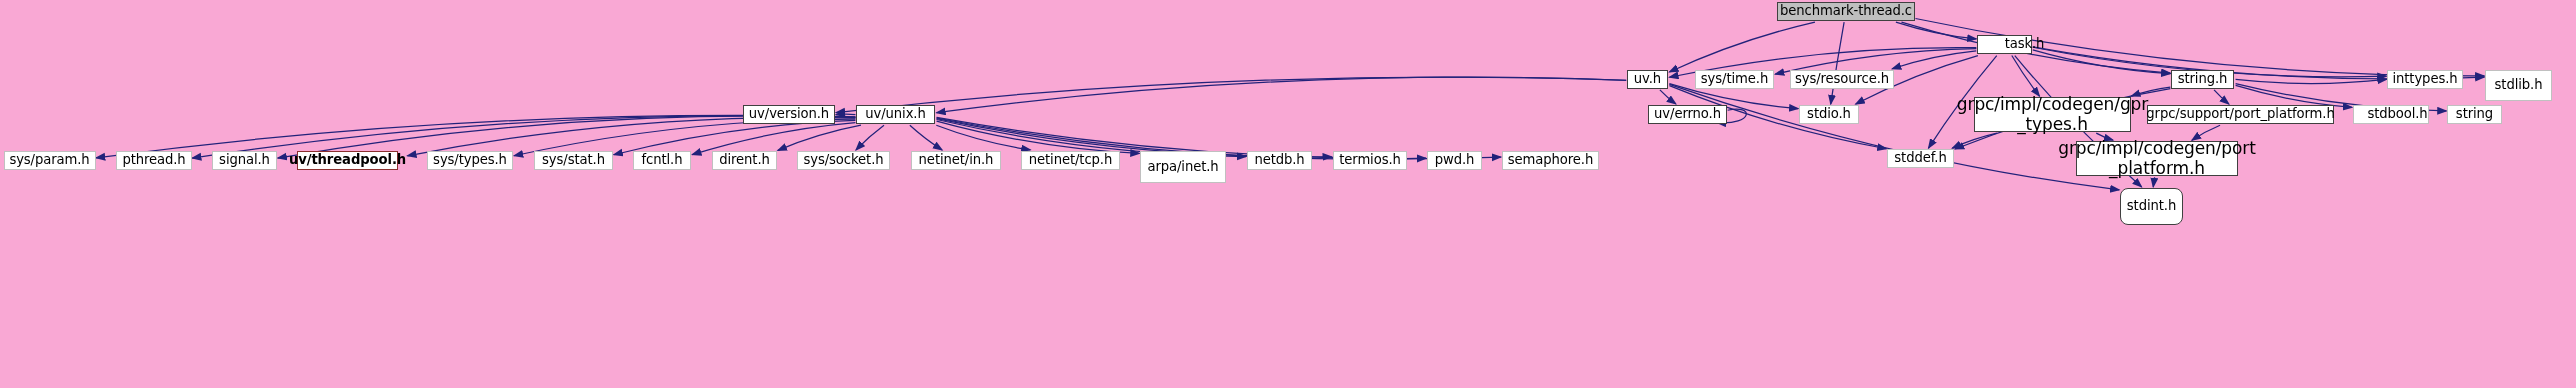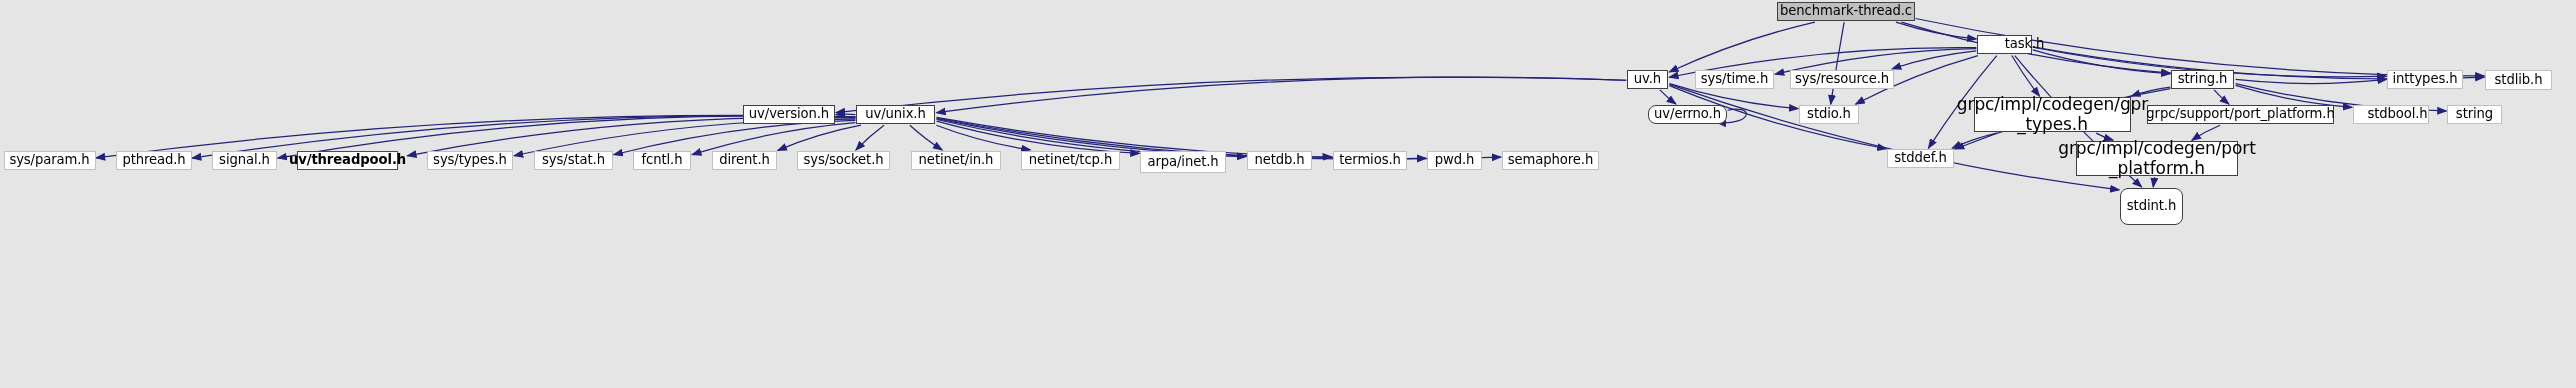--- a/index.html
+++ b/index.html
@@ -1,20 +1,20 @@
 <!DOCTYPE html>
 <html style="font-size:14px"><head>
 <meta charset="utf-8">
 <style>
   html,body{margin:0;padding:0;background:#ffffff;}
   #canvas{
     position:relative;
     width:2576px;
     height:388px;
-    background:#e5e5e5;
+    background:#f9a8d4;
     font-family:"DejaVu Sans", sans-serif;
     overflow:hidden;
   }
   svg#edges{
     position:absolute;left:0;top:0;width:2576px;height:388px;
     pointer-events:none;
   }
   .node{
     position:absolute;
     box-sizing:border-box;
@@ -101,24 +101,24 @@
   </svg>
 
   <div id="node-layer">
       <div class="node root" style="left: 1777px; top: 1.8px; width: 138px; height: 19.4px;">benchmark-thread.c</div>
       <div class="node bold" style="left: 1977px; top: 35px; width: 55px; height: 19.4px; padding-left: 40px;">task.h</div>
       <div class="node bold" style="left: 1627px; top: 70px; width: 41px; height: 19.4px;">uv.h</div>
       <div class="node plain" style="left: 1695px; top: 70px; width: 79px; height: 19.4px;">sys/time.h</div>
       <div class="node plain" style="left: 1790px; top: 70px; width: 104px; height: 19.4px;">sys/resource.h</div>
       <div class="node bold" style="left: 2171px; top: 70px; width: 63px; height: 19.4px;">string.h</div>
       <div class="node plain" style="left: 2387px; top: 70px; width: 76px; height: 19.4px;">inttypes.h</div>
-      <div class="node plain" style="left: 2485px; top: 70px; width: 67px; height: 20px;">stdlib.h</div>
+      <div class="node plain" style="left: 2485px; top: 70px; width: 67px; height: 31px;">stdlib.h</div>
       <div class="node bold" style="left: 743px; top: 105px; width: 92px; height: 19.4px;">uv/version.h</div>
       <div class="node bold" style="left: 856px; top: 105px; width: 79px; height: 19.4px;">uv/unix.h</div>
-      <div class="node bold" style="left: 1648px; top: 105px; width: 79px; height: 19.4px; border-radius: 8px;">uv/errno.h</div>
+      <div class="node bold" style="left: 1648px; top: 105px; width: 79px; height: 19.4px;">uv/errno.h</div>
       <div class="node plain" style="left: 1799px; top: 105px; width: 60px; height: 19.4px;">stdio.h</div>
       <div class="node bold two" style="left: 1974px; top: 97px; width: 157px; height: 35px;">grpc/impl/codegen/gpr
 _types.h</div>
       <div class="node bold" style="left: 2147px; top: 105px; width: 187px; height: 19.4px;">grpc/support/port_platform.h</div>
       <div class="node plain" style="left: 2353px; top: 105px; width: 76px; height: 19.4px; padding-left: 13px;">stdbool.h</div>
       <div class="node plain" style="left: 2447px; top: 105px; width: 55px; height: 19.4px;">string</div>
       <div class="node bold two" style="left: 2076px; top: 141px; width: 162px; height: 35px;">grpc/impl/codegen/port
 _platform.h</div>
       <div class="node plain" style="left: 1887px; top: 149px; width: 67px; height: 19.4px;">stddef.h</div>
       <div class="node bold" style="left: 2120px; top: 188px; width: 63px; height: 37px; border-radius: 8px;">stdint.h</div>
@@ -126,21 +126,21 @@
       <div class="node plain" style="left: 116px; top: 151px; width: 76px; height: 19.4px;">pthread.h</div>
       <div class="node plain" style="left: 212px; top: 151px; width: 65px; height: 19.4px;">signal.h</div>
       <div class="node hl" style="left: 297px; top: 151px; width: 101px; height: 19.4px; font-weight: bold;">uv/threadpool.h</div>
       <div class="node plain" style="left: 427px; top: 151px; width: 86px; height: 19.4px;">sys/types.h</div>
       <div class="node plain" style="left: 534px; top: 151px; width: 79px; height: 19.4px;">sys/stat.h</div>
       <div class="node plain" style="left: 633px; top: 151px; width: 58px; height: 19.4px;">fcntl.h</div>
       <div class="node plain" style="left: 712px; top: 151px; width: 65px; height: 19.4px;">dirent.h</div>
       <div class="node plain" style="left: 797px; top: 151px; width: 93px; height: 19.4px;">sys/socket.h</div>
       <div class="node plain" style="left: 911px; top: 151px; width: 90px; height: 19.4px;">netinet/in.h</div>
       <div class="node plain" style="left: 1021px; top: 151px; width: 99px; height: 19.4px;">netinet/tcp.h</div>
-      <div class="node plain" style="left: 1140px; top: 151px; width: 86px; height: 22px;">arpa/inet.h</div>
+      <div class="node plain" style="left: 1140px; top: 151px; width: 86px; height: 32px;">arpa/inet.h</div>
       <div class="node plain" style="left: 1247px; top: 151px; width: 65px; height: 19.4px;">netdb.h</div>
       <div class="node plain" style="left: 1333px; top: 151px; width: 74px; height: 19.4px;">termios.h</div>
       <div class="node plain" style="left: 1427px; top: 151px; width: 55px; height: 19.4px;">pwd.h</div>
       <div class="node plain" style="left: 1502px; top: 151px; width: 97px; height: 19.4px;">semaphore.h</div>
     </div>
 
 </div>
 
 
 </body></html>

